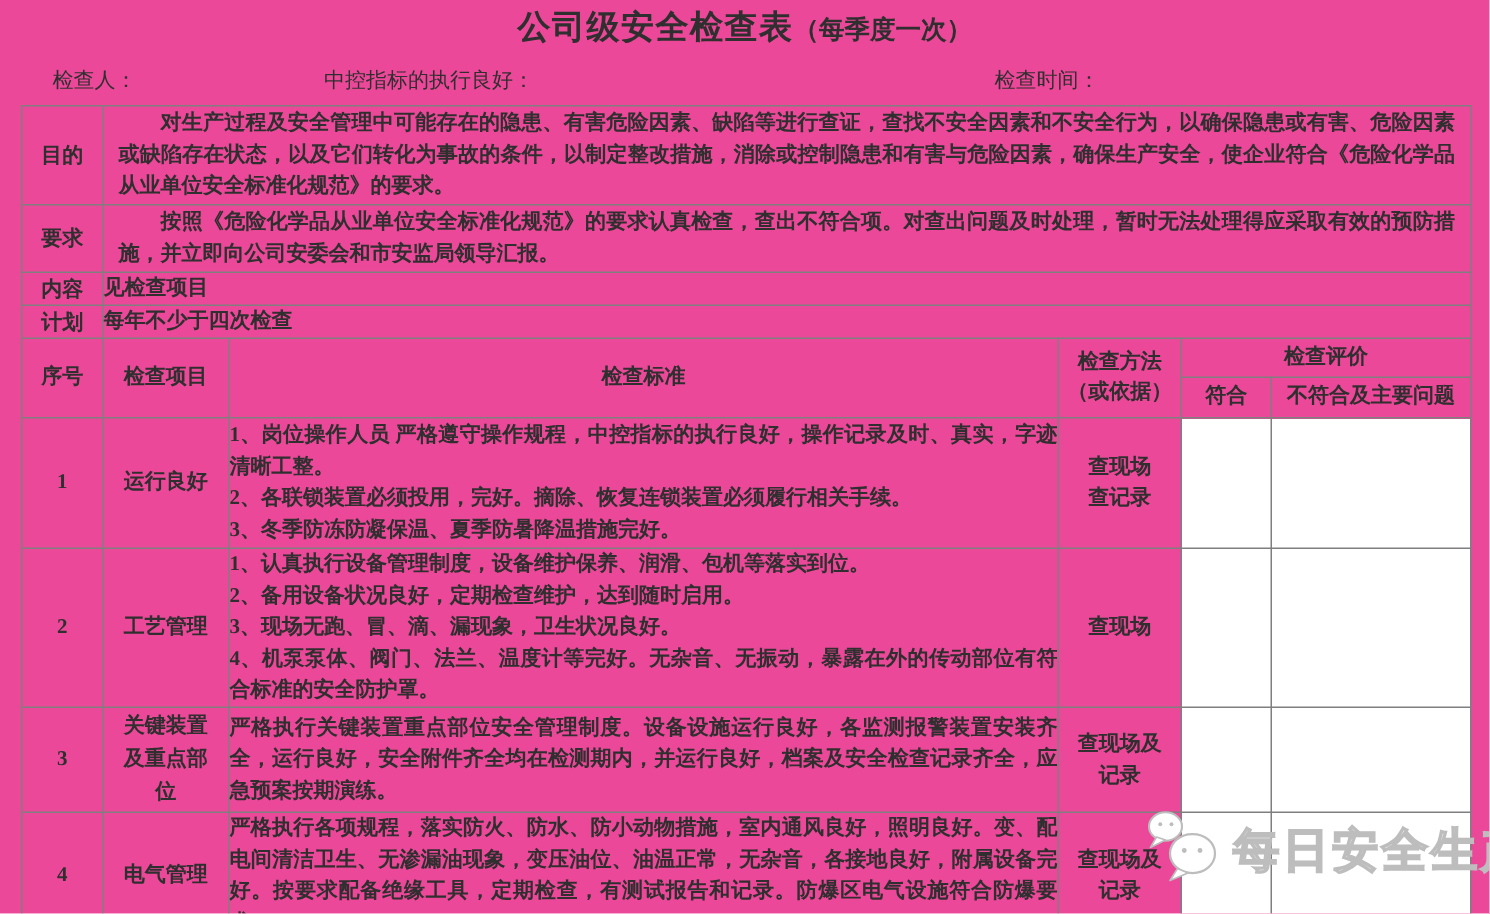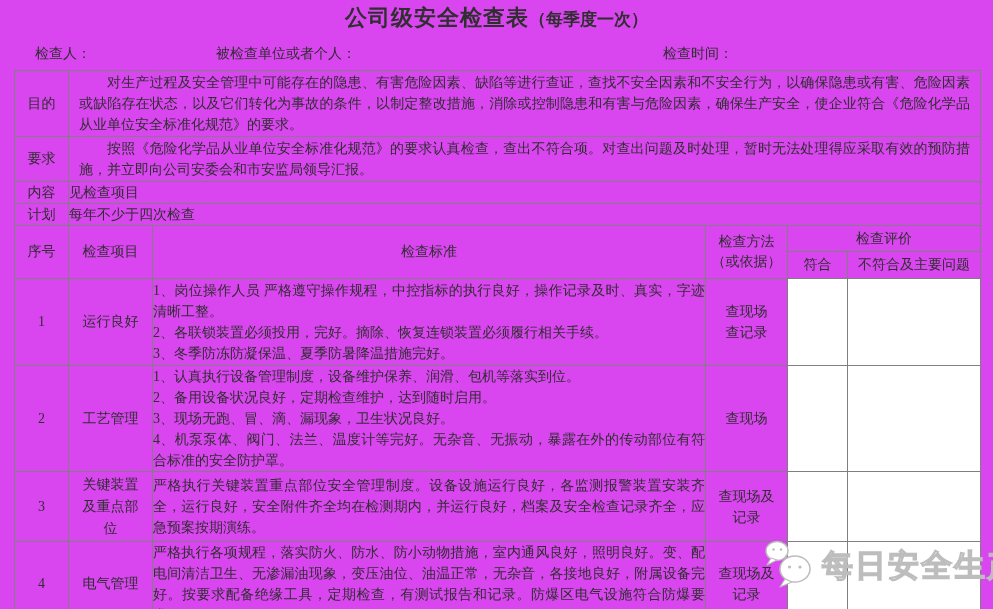--- a/index.html
+++ b/index.html
@@ -1,20 +1,20 @@
 <!DOCTYPE html>
 <html><head>
 <meta charset="utf-8">
 <style>
   html, body { margin: 0; padding: 0; background: #fff; }
   .page {
     position: relative;
     width: 993px;
     height: 609px;
-    background: #d946ef;
+    background: #ec4899;
     font-family: "Liberation Serif", "DejaVu Serif", serif;
     color: #2f2f2f;
     overflow: hidden;
   }
   .title-bar {
     position: absolute;
     top: 3px; left: 0;
     width: 100%;
     text-align: center;
     font-weight: bold;
@@ -34,20 +34,21 @@
     width: 966px;
     border-collapse: collapse;
     table-layout: fixed;
     font-size: 14px;
   }
   table.sheet td {
     border: 1px solid #7f7f7f;
     padding: 0;
     vertical-align: middle;
     overflow: hidden;
+    font-weight: bold;
   }
   .c-center { text-align: center; }
   .meta-text {
     padding: 1px 10px;
     text-align: justify;
     text-indent: 2em;
     line-height: 21px;
   }
   .plain-center { text-align: left; line-height: 20px; }
   .r-purpose { height: 63px; }
@@ -90,21 +91,21 @@
 <body>
 
 <div class="page">
 
   <div class="title-bar">
     <span>公司级安全检查表</span><span class="sub">（每季度一次）</span>
   </div>
 
   <div class="info-row">
     <span class="info-inspector">检查人：</span>
-    <span class="info-inspected">被检查单位或者个人：</span>
+    <span class="info-inspected">中控指标的执行良好：</span>
     <span class="info-time">检查时间：</span>
   </div>
 
   <table class="sheet">
     <colgroup>
       <col style="width:54px">
         <col style="width:84px">
         <col style="width:553px">
       <col style="width:82px">
         <col style="width:60px">

